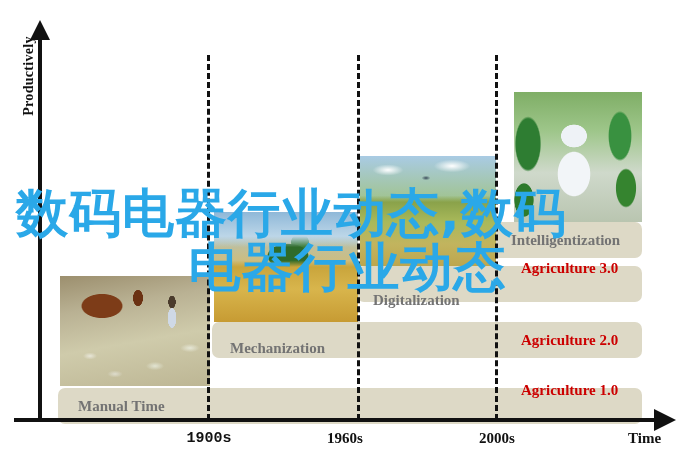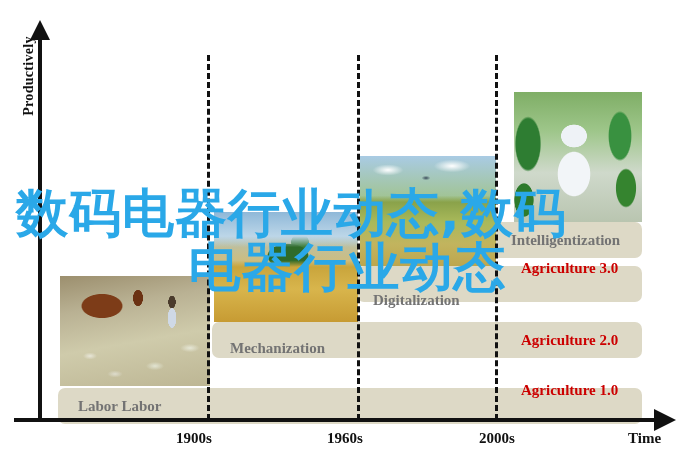--- a/index.html
+++ b/index.html
@@ -215,38 +215,38 @@
 
   <div class="photo ph-ox" style="left:60px;  top:276px; width:150px; height:110px;"></div>
   <div class="photo ph-harvest" style="left:214px; top:212px; width:144px; height:110px;"></div>
   <div class="photo ph-digital" style="left:360px; top:156px; width:136px; height:110px;"></div>
   <div class="photo ph-robot" style="left:514px; top:92px;  width:128px; height:130px;"></div>
 
   <div class="divider" style="left:207px;"></div>
   <div class="divider" style="left:357px;"></div>
   <div class="divider" style="left:495px;"></div>
 
-  <span class="stage-name" style="left:78px;  top:398px;">Labor Labor</span>
+  <span class="stage-name" style="left:78px;  top:398px;">Manual Time</span>
   <span class="stage-name" style="left:230px; top:340px;">Mechanization</span>
   <span class="stage-name" style="left:373px; top:276px;margin-top:16px;">Digitalization</span>
   <span class="stage-name" style="left:511px; top:232px;">Intelligentization</span>
 
   <span class="stage-gen" style="left:521px; top:382px;">Agriculture 1.0</span>
   <span class="stage-gen" style="left:521px; top:332px;">Agriculture 2.0</span>
   <span class="stage-gen" style="left:521px; top:260px;">Agriculture 3.0</span>
 
   <div class="axis-y-line"></div>
   <div class="axis-y-arrow"></div>
   <div class="axis-x-line"></div>
   <div class="axis-x-arrow"></div>
 
   <div class="axis-label-y">Productively</div>
   <div class="axis-label-x">Time</div>
 
-  <span class="tick-label" style="left:194px;">1900s</span>
+  <span class="tick-label" style="left:209px;font-family:Liberation Mono, monospace;">1900s</span>
   <span class="tick-label" style="left:345px;">1960s</span>
   <span class="tick-label" style="left:497px;">2000s</span>
 
   <div class="watermark">
     <span class="wm-line1">数码电器行业动态,数码</span>
     <span class="wm-line2">电器行业动态</span>
   </div>
 
 </div>
 

